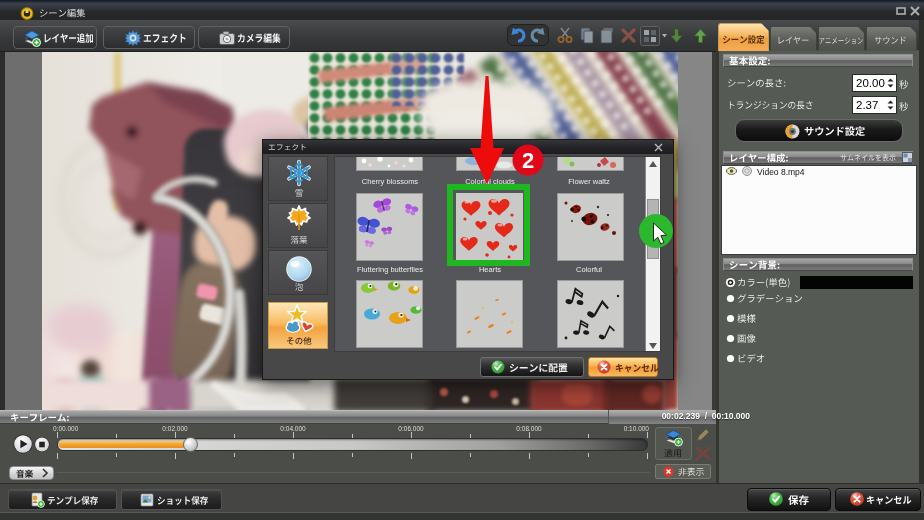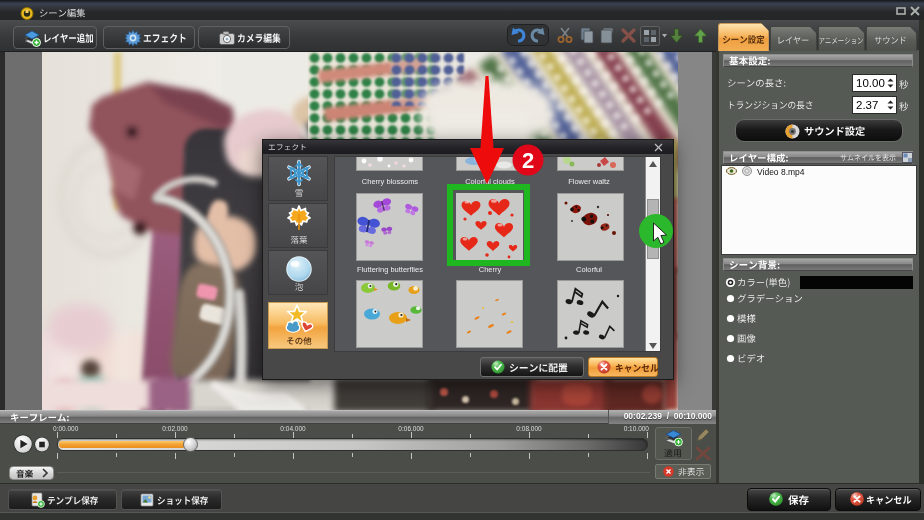--- a/index.html
+++ b/index.html
@@ -92,21 +92,21 @@
       <path d="M28.5 15.5 V9 H24.5 L30.5 2 L36.5 9 H32.5 V15.5 Z" fill="#63a14b" stroke="#3a6328" stroke-width="0.8"></path>
     </svg>
     <div class="abs" style="left:716px;top:50px;width:208px;height:434px;background:#565a54;border-left:3px solid #34362f;box-sizing:border-box;"></div>
     <div class="abs" style="left:919px;top:20px;width:5px;height:500px;background:#2e302c;"></div>
     <div class="abs" style="left:718px;top:23px;width:51px;height:28px;background:linear-gradient(180deg,#fde4ae,#f6b45c 45%,#ef9f40 55%,#f3ae54);border:1px solid #c8995c;border-bottom:none;box-sizing:border-box;border-radius:3px 0 0 0;clip-path:polygon(0 0,calc(100% - 8px) 0,100% 8px,100% 100%,0 100%);"></div>
     <div class="abs" style="left:770px;top:26px;width:47px;height:25px;background:linear-gradient(180deg,#797c77,#575a55 60%,#4e514c);border:1px solid #42443f;border-bottom:none;box-sizing:border-box;border-radius:2px 0 0 0;clip-path:polygon(0 0,calc(100% - 8px) 0,100% 8px,100% 100%,0 100%);"></div>
     <div class="abs" style="left:818px;top:26px;width:47px;height:25px;background:linear-gradient(180deg,#797c77,#575a55 60%,#4e514c);border:1px solid #42443f;border-bottom:none;box-sizing:border-box;border-radius:2px 0 0 0;clip-path:polygon(0 0,calc(100% - 8px) 0,100% 8px,100% 100%,0 100%);"></div>
     <div class="abs" style="left:866px;top:26px;width:51px;height:25px;background:linear-gradient(180deg,#797c77,#575a55 60%,#4e514c);border:1px solid #42443f;border-bottom:none;box-sizing:border-box;border-radius:2px 0 0 0;clip-path:polygon(0 0,calc(100% - 8px) 0,100% 8px,100% 100%,0 100%);"></div>
     <div class="abs" style="left:723px;top:54px;width:190px;height:13px;background:linear-gradient(180deg,#a6a6a6,#8a8a8a 42%,#606060 52%,#7a7a7a);border:1px solid #8e8e8e;border-bottom-color:#464646;box-sizing:border-box;"></div>
     <div class="abs" style="left:852px;top:74px;width:45px;height:18px;background:#ffffff;border:1px solid #2a2a2a;box-sizing:border-box;"></div>
-    <div class="abs" style="left:856px;top:77px;font:11.5px 'Liberation Sans',sans-serif;color:#000;">10.00</div>
+    <div class="abs" style="left:856px;top:77px;font:11.5px 'Liberation Sans',sans-serif;color:#000;">20.00</div>
     <svg class="abs" style="left:887px;top:78px" width="7" height="10">
       <path d="M3.5 0.5 L6.5 3.5 L0.5 3.5 Z" fill="#222"></path>
       <path d="M3.5 9.5 L6.5 6.5 L0.5 6.5 Z" fill="#222"></path>
     </svg>
     <div class="abs" style="left:852px;top:96px;width:45px;height:18px;background:#ffffff;border:1px solid #2a2a2a;box-sizing:border-box;"></div>
     <div class="abs" style="left:856px;top:99px;font:11.5px 'Liberation Sans',sans-serif;color:#000;">2.37</div>
     <svg class="abs" style="left:887px;top:100px" width="7" height="10">
       <path d="M3.5 0.5 L6.5 3.5 L0.5 3.5 Z" fill="#222"></path>
       <path d="M3.5 9.5 L6.5 6.5 L0.5 6.5 Z" fill="#222"></path>
     </svg>
@@ -483,21 +483,21 @@
           </g>
    <circle cx="8" cy="58" r="1.4"></circle>
           <circle cx="60" cy="16" r="1.2"></circle>
   </g>
  </svg>
 
  <div class="lbl" style="left:0px;top:20px;width:110px;">Cherry blossoms</div>
  <div class="lbl" style="left:100px;top:20px;width:110px;">Colorful clouds</div>
  <div class="lbl" style="left:199px;top:20px;width:110px;">Flower waltz</div>
  <div class="lbl" style="left:0px;top:108px;width:110px;">Fluttering butterflies</div>
- <div class="lbl" style="left:100px;top:108px;width:110px;">Cherry</div>
+ <div class="lbl" style="left:100px;top:108px;width:110px;">Hearts</div>
  <div class="lbl" style="left:199px;top:108px;width:110px;">Colorful</div>
 
  <div class="abs" style="left:310px;top:0px;width:15px;height:196px;background:#f2f2f2;border-left:1px solid #888;box-sizing:border-box;"></div>
  <svg class="abs" style="left:312px;top:2px" width="12" height="10">
         <path d="M6 2 L10 8 H2 Z" fill="#555"></path>
       </svg>
  <svg class="abs" style="left:312px;top:184px" width="12" height="10">
         <path d="M6 8 L10 2 H2 Z" fill="#555"></path>
       </svg>
  <div class="abs" style="left:312px;top:42px;width:12px;height:60px;background:#b4b4b4;border:1px solid #909090;box-sizing:border-box;"></div>
@@ -512,21 +512,21 @@
  <path d="M4 7.2 L6.2 9.4 L10 4.8" fill="none" stroke="#fff" stroke-width="1.8" stroke-linecap="round"></path>
     </svg>
 <div class="abs" style="left:588px;top:357px;width:70px;height:20px;background:linear-gradient(180deg,#ffe2a0,#f8b050 45%,#f09c38 55%,#f8b860);border:1px solid #b87820;border-radius:3px;box-sizing:border-box;"></div>
 <svg class="abs" style="left:597px;top:360px" width="14" height="14">
  <circle cx="7" cy="7" r="6.5" fill="#e03c22"></circle>
       <circle cx="7" cy="7" r="6.5" fill="url(#gshine)"></circle>
  <path d="M4.5 4.5 L9.5 9.5 M9.5 4.5 L4.5 9.5" stroke="#fff" stroke-width="1.8" stroke-linecap="round"></path>
     </svg>
 <div class="abs" style="left:0;top:410px;width:716px;height:14px;background:linear-gradient(180deg,#a8a8a8,#8a8a8a 40%,#636363 55%,#7e7e7e);border-top:1px solid #bdbdbd;border-bottom:1px solid #3f3f3f;box-sizing:border-box;"></div>
 <div class="abs" style="left:608px;top:410px;width:108px;height:14px;background:linear-gradient(180deg,#b2b2b2,#909090 40%,#6a6a6a 55%,#848484);border-left:1px solid #555;box-sizing:border-box;"></div>
-<div class="abs" style="left:608px;top:411px;width:104px;height:11px;font:bold 8.5px 'Liberation Sans',sans-serif;color:#fff;text-align:right;text-shadow:0 1px 1px rgba(0,0,0,0.5);">00:02.239&nbsp;&nbsp;/&nbsp;&nbsp;00:10.000</div>
+<div class="abs" style="left:608px;top:411px;width:104px;height:11px;font:bold 8.5px 'Liberation Sans',sans-serif;color:#fff;text-align:right;text-shadow:0 1px 1px rgba(0,0,0,0.5);padding-left:38px;">00:02.239&nbsp;&nbsp;/&nbsp;&nbsp;00:10.000</div>
 <div class="abs" style="left:0;top:424px;width:716px;height:59px;background:#4b4e48;"></div>
 
 <div class="tlb" style="left:53px;top:425px;text-align:left;">0:00.000</div>
 <div class="tlb" style="left:155px;top:425px;">0:02.000</div>
 <div class="tlb" style="left:273px;top:425px;">0:04.000</div>
 <div class="tlb" style="left:391px;top:425px;">0:06.000</div>
 <div class="tlb" style="left:509px;top:425px;">0:08.000</div>
 <div class="tlb" style="left:609px;top:425px;text-align:right;">0:10.000</div>
 <svg class="abs" style="left:0;top:424px" width="716" height="59">
  <g stroke="#c2c4be" stroke-width="1">

